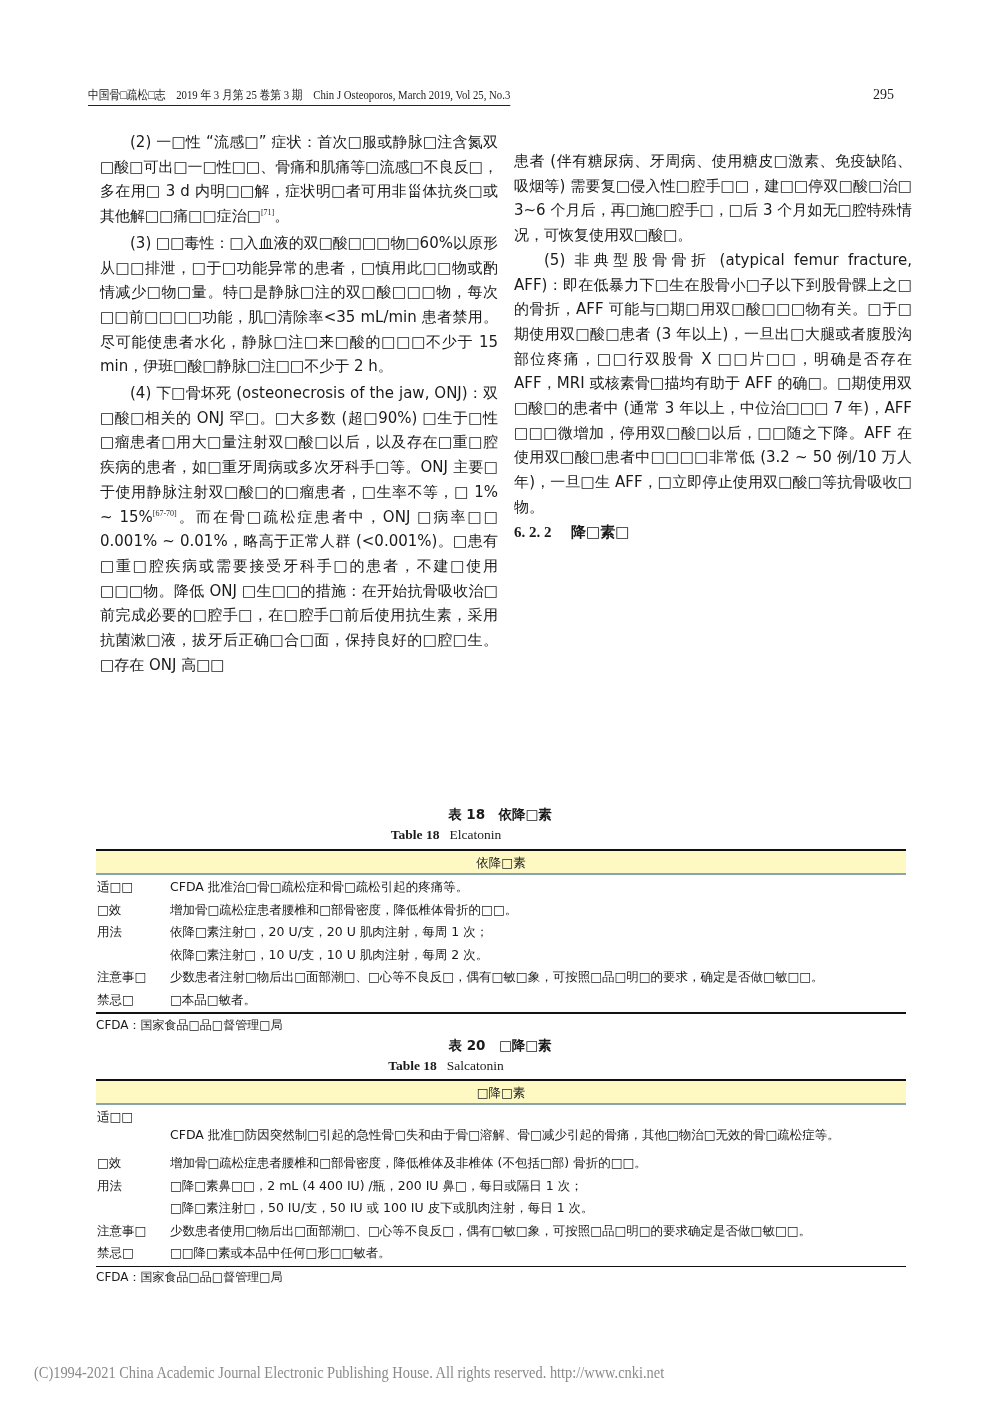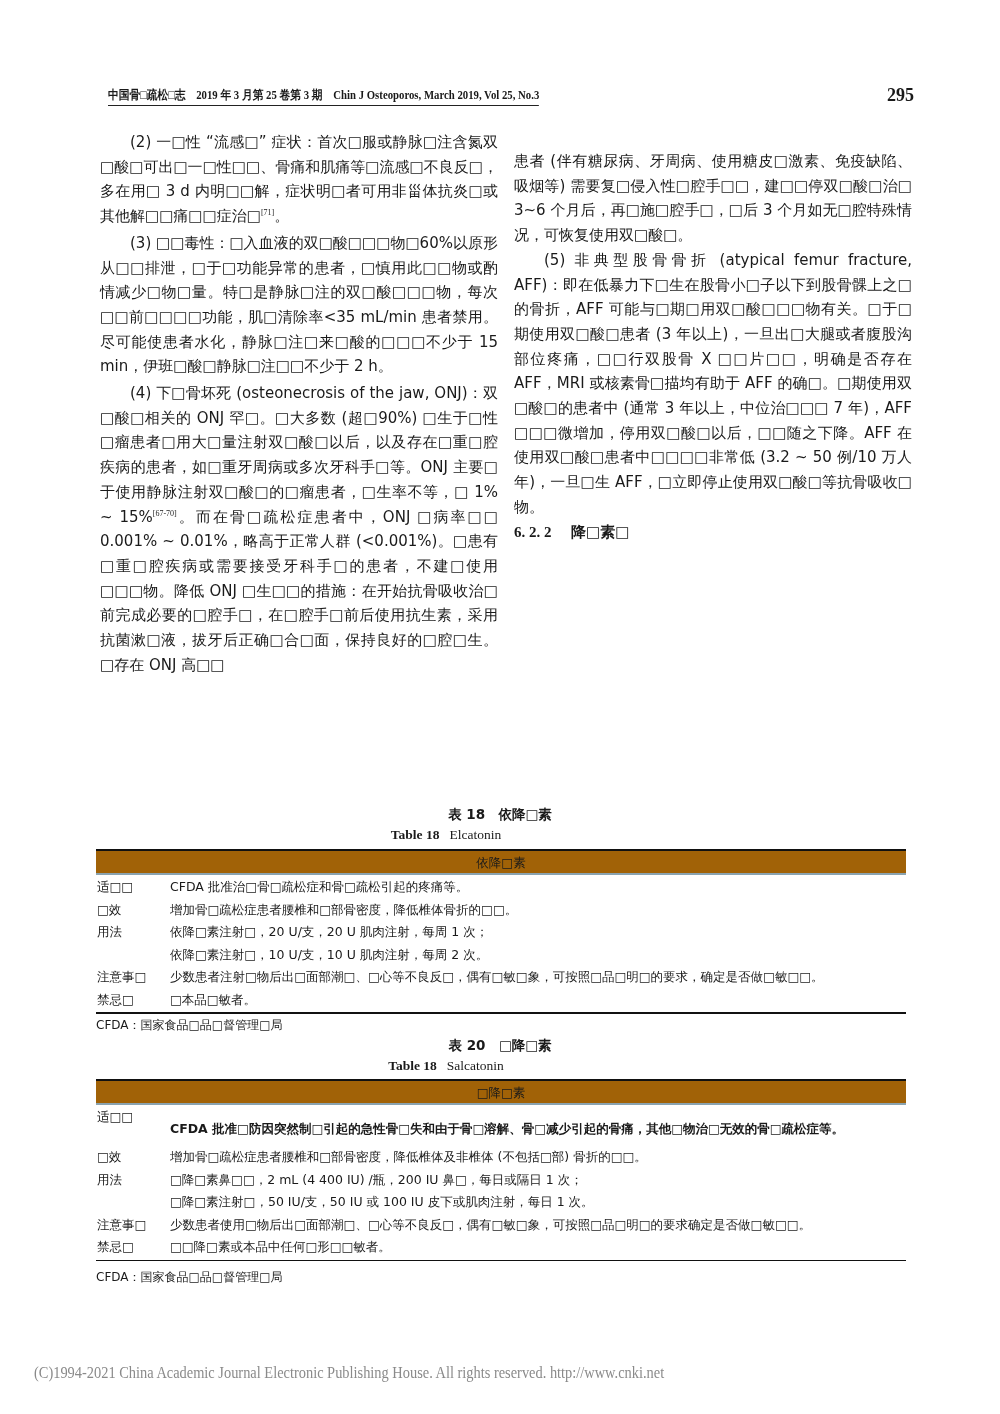--- a/index.html
+++ b/index.html
@@ -6,33 +6,33 @@
   html, body { width: 1000px; height: 1414px; background: #ffffff; }
   body {
     position: relative;
     font-family: "DejaVu Sans", sans-serif;
     color: #1a1a1a;
     overflow: hidden;
   }
 
   
   .running-header {
-    position: absolute; left: 108px; top: 86px; width: 810px; height: 22px; font-weight: bold;
+    position: absolute; left: 88px; top: 86px; width: 810px; height: 22px;
   }
   .running-header .left {
     position: absolute; left: 0; top: 0;
     font-size: 12.5px; line-height: 18px; letter-spacing: 0;
     border-bottom: 1px solid #222; padding-bottom: 1px;
     font-family: "Liberation Serif", "DejaVu Serif", serif;
     transform: scaleX(0.86); transform-origin: left top;
     white-space: nowrap;
   }
   .running-header .page-num {
     position: absolute; right: 4px; top: 0;
-    font-size: 18px; line-height: 18px;
+    font-size: 14px; line-height: 18px;
     font-family: "Liberation Serif", "DejaVu Serif", serif;
   }
 
   
   .col {
     position: absolute; top: 130px; width: 398px;
     font-size: 15px; line-height: 24.7px;
     text-align: justify;
   }
   .col.left { left: 100px; }
@@ -57,30 +57,30 @@
   }
   .caption-en b { font-weight: bold; margin-right: 10px; }
 
   
   .drug-table {
     position: absolute; left: 96px; width: 810px;
     font-size: 12.5px;
   }
   .drug-table .top-rule { height: 2px; background: #111; }
   .drug-table .head {
-    background: #a16207; height: 24px; line-height: 24px; text-align: center;
+    background: #fef9c3; height: 24px; line-height: 24px; text-align: center;
     border-bottom: 2px solid #8aa3b0;
     font-size: 12.5px;
   }
   .drug-table .row { display: flex; line-height: 22.5px; }
   .drug-table .row .label { width: 74px; padding-left: 1px; flex-shrink: 0; }
   .drug-table .row .content { flex: 1; }
   .drug-table .bottom-rule { height: 1.5px; background: #111; margin-top: 1px; }
   .drug-table .row.tall .label { line-height: 22px; }
-  .drug-table .row.tall .content { padding-top: 12px; line-height: 22px; font-weight: bold; }
+  .drug-table .row.tall .content { padding-top: 18px; line-height: 22px; }
   .table-note {
     position: absolute; left: 96px; font-size: 12px; line-height: 18px;
   }
 
   .copyright {
     position: absolute; left: 34px; top: 1364px;
     font-family: "Liberation Serif", "DejaVu Serif", serif;
     font-size: 16px; color: #8a8a8a; white-space: nowrap;
     transform: scaleX(0.9); transform-origin: left top;
   }

